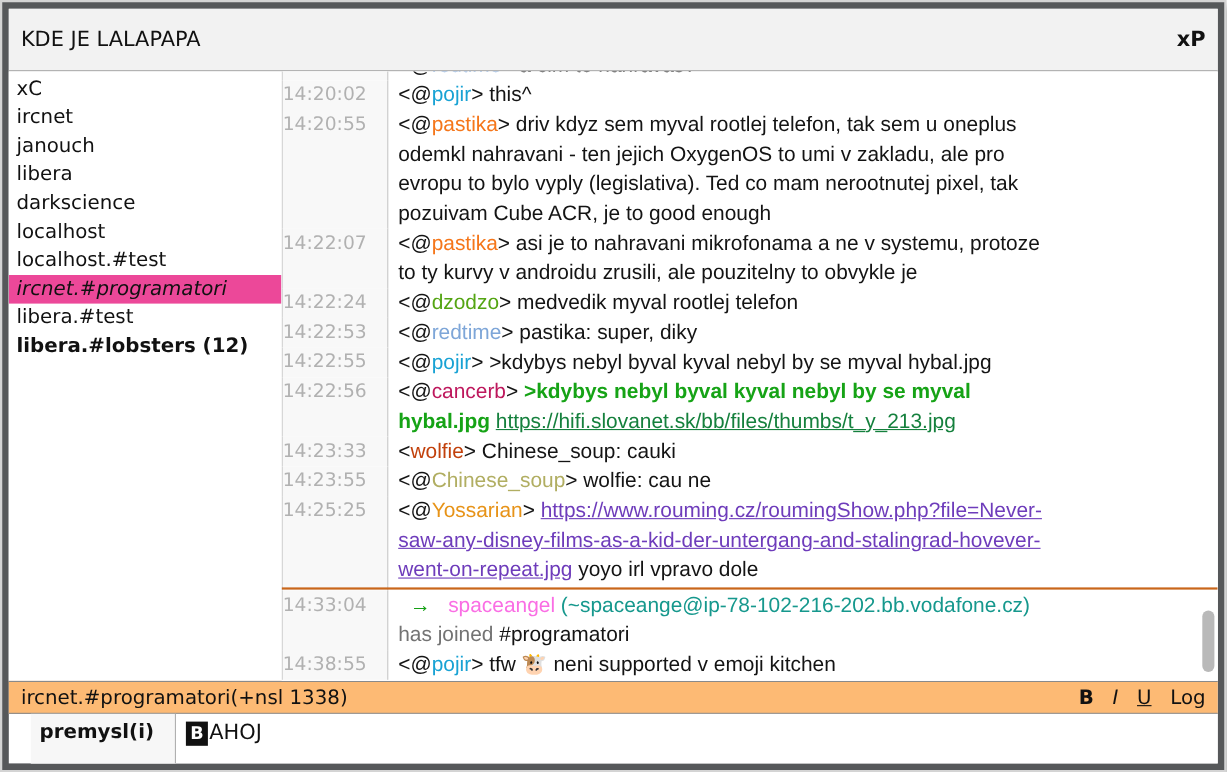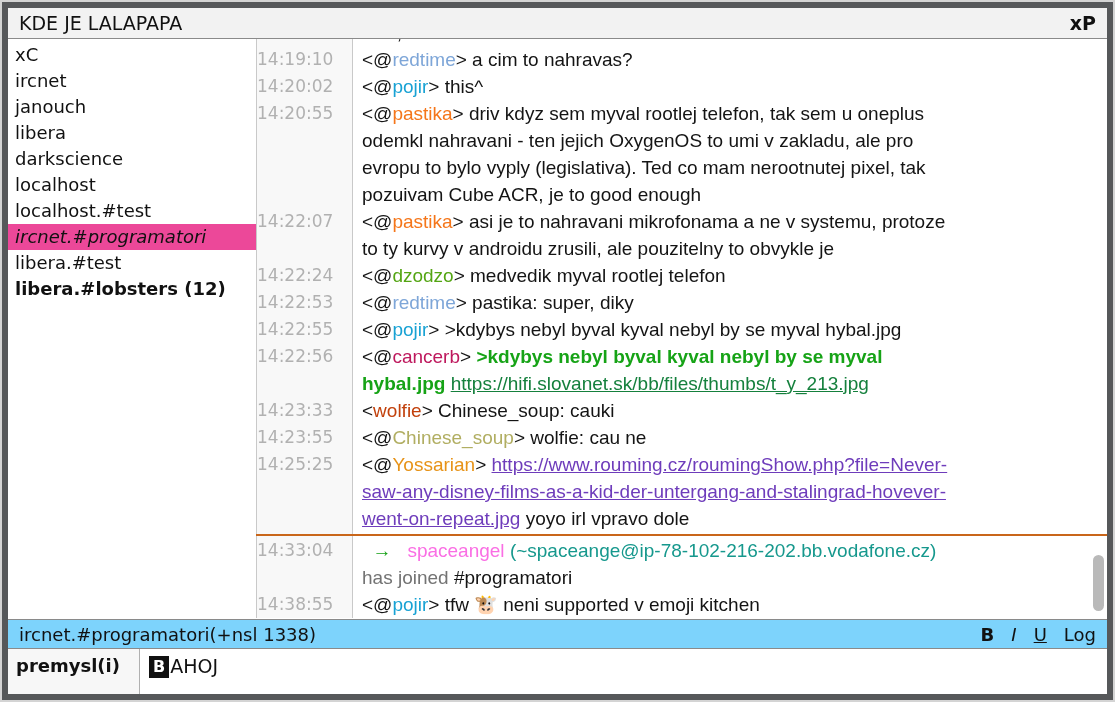--- a/index.html
+++ b/index.html
@@ -7,21 +7,21 @@
   .window{
     position:absolute;left:2px;top:2px;width:1111px;height:698px;
     border:6px solid #56585a;background:#fff;
     box-shadow:0 0 0 2px #d4d4d4, 3px 4px 6px rgba(0,0,0,.35);
     display:flex;flex-direction:column;
     font-family:"DejaVu Sans",sans-serif;color:#111;
   }
   .titlebar{
     flex:0 0 29px;background:#f2f2f2;border-bottom:1px solid #8a8a8a;
     display:flex;align-items:center;justify-content:space-between;
-    padding:4px 11px;font-size:19px;
+    padding:17px 11px;font-size:19px;
   }
   .win-controls{font-weight:bold;letter-spacing:0px;cursor:pointer;}
   .main{flex:1;display:flex;min-height:0;background:#fff;}
   .sidebar{flex:0 0 248px;background:#fff;padding-top:3px;font-size:18px;line-height:26px;overflow:hidden;}
   .sidebar-item{padding-left:7px;white-space:nowrap;cursor:pointer;}
   .sidebar-item.selected{background:#ec4899;}
   .sidebar-item.italic{font-style:italic;}
   .sidebar-item.bold{font-weight:bold;}
   .chat{flex:1;position:relative;overflow:hidden;background:#fff;}
   .chatlog{position:absolute;left:0;right:0;bottom:1px;display:flex;flex-direction:column;}
@@ -34,29 +34,29 @@
   .msg{
     flex:1;min-width:0;padding:0 8px 0 9px;
     font-family:"Liberation Sans",sans-serif;font-size:19px;line-height:27px;color:#141414;
     white-space:pre-wrap;overflow-wrap:break-word;
   }
   .mrow.sep{position:relative;height:5px;}
   .mrow.sep .ts{height:5px;line-height:5px;}
   .sepline{position:absolute;left:0;right:0;top:2px;height:2px;}
   .scroll-thumb{position:absolute;right:3px;bottom:8px;width:11px;height:56px;background:#b9b9b9;border-radius:6px;cursor:grab;}
   .statusbar{
-    flex:0 0 30px;background:#7dd3fc;border-top:1px solid #8a8a8a;border-bottom:1px solid #8a8a8a;
+    flex:0 0 30px;background:#fdba74;border-top:1px solid #8a8a8a;border-bottom:1px solid #8a8a8a;
     display:flex;align-items:center;justify-content:space-between;padding:0 11px;font-size:18px;
   }
   .fmt-buttons{display:flex;gap:17px;align-items:center;}
   .fmt{cursor:pointer;}
   .fmt-bold{font-weight:bold;}
   .fmt-italic{font-style:italic;}
   .fmt-underline{text-decoration:underline;}
-  .inputrow{flex:0 0 45px;display:flex;background:#fff;}
+  .inputrow{flex:0 0 45px;display:flex;background:#fff;margin-left:20px;}
   .nick-cell{
     flex:0 0 132px;background:#f7f7f7;border-right:1px solid #b0b0b0;
     font-weight:bold;font-size:18px;padding:6px 8px 0 8px;white-space:nowrap;
   }
   .input-area{flex:1;padding:5px 8px 0 9px;font-size:19px;display:flex;align-items:flex-start;cursor:text;}
   .ctrl-char{
     background:#111;color:#fff;font-weight:bold;font-size:16px;
     padding:2px 4px;margin:2px 1px 0 0;line-height:18px;
   }
   .input-text{padding-top:1px;}

